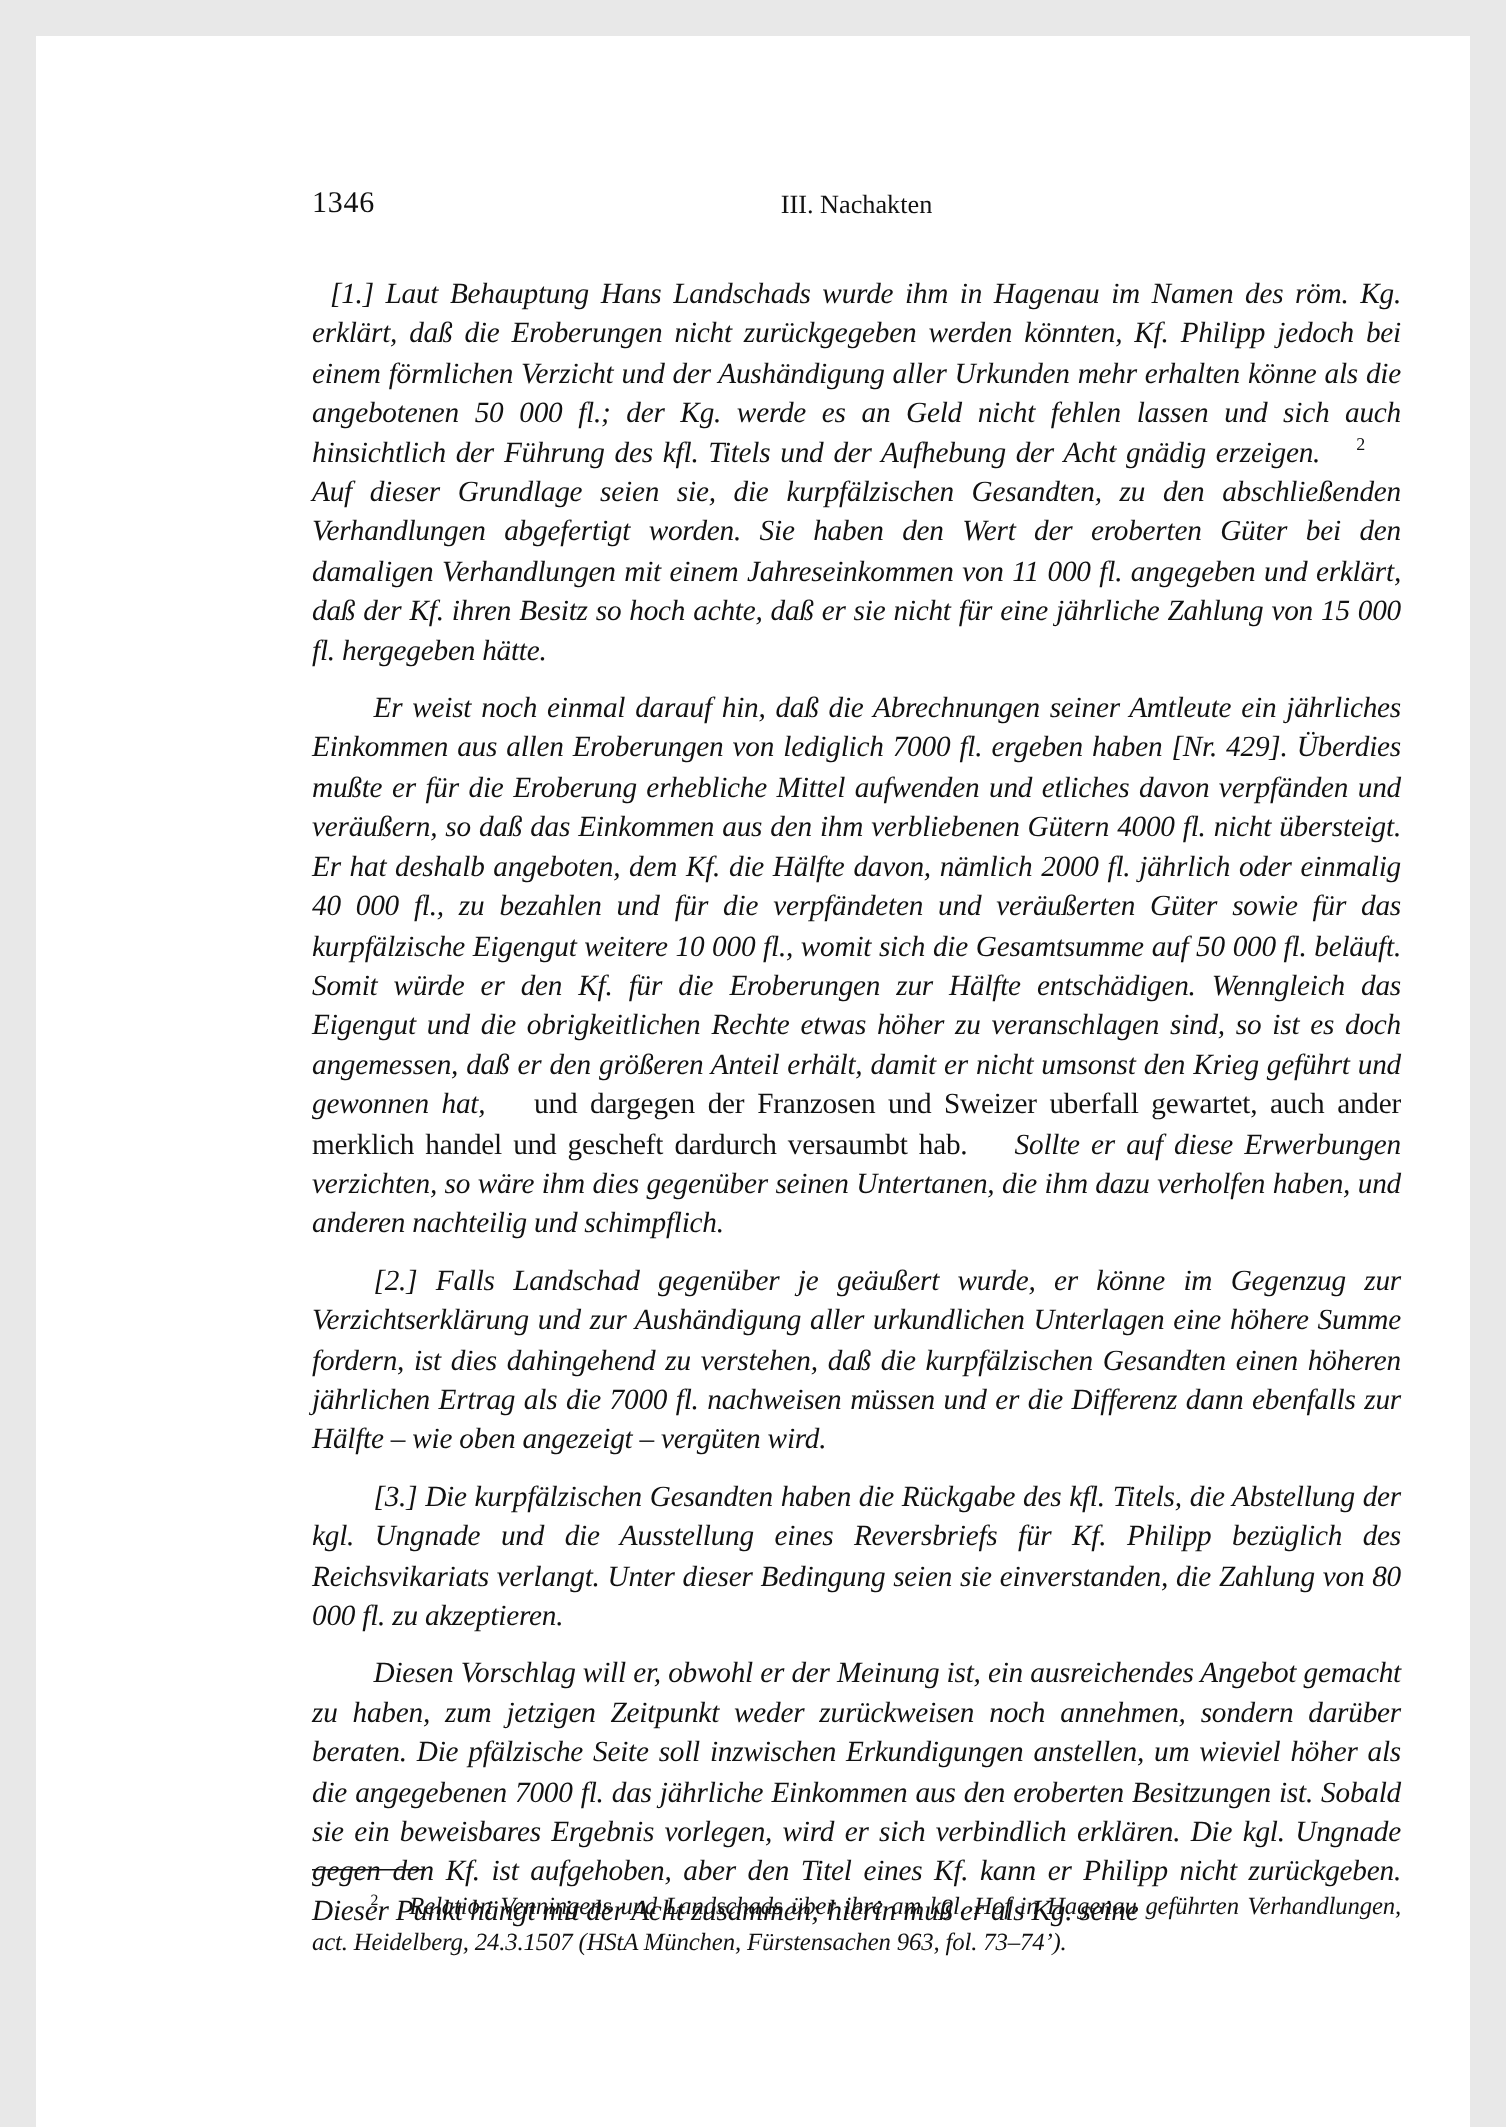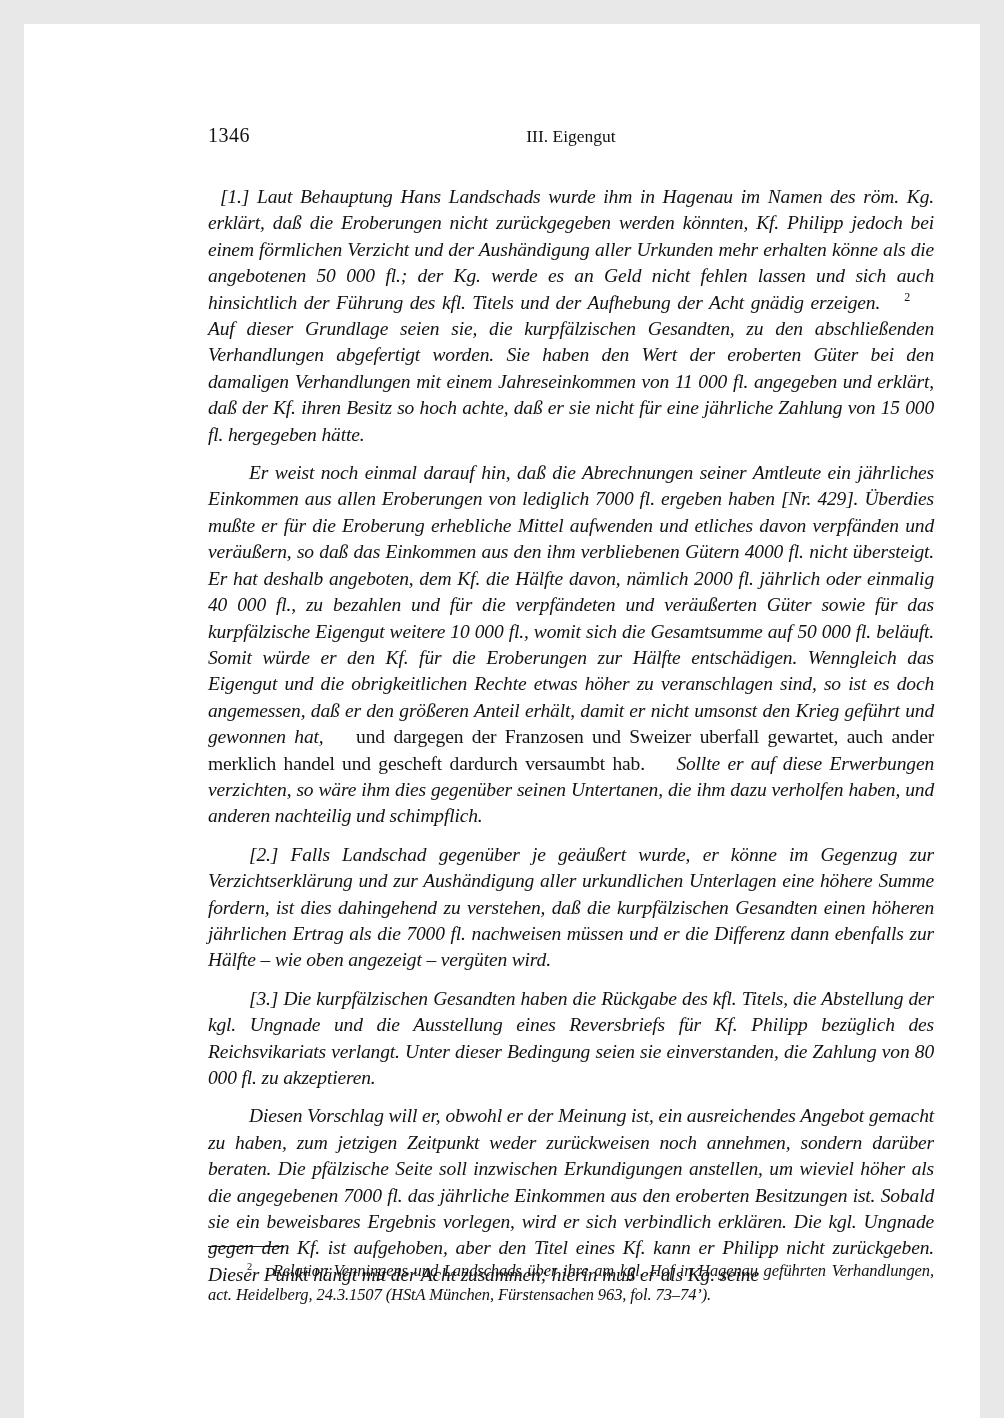--- a/index.html
+++ b/index.html
@@ -78,21 +78,21 @@
   .footnote-text { text-indent: 27px; }
   .footnote-text sup.sup { font-size: 10.5px; margin-right: 3px; }
 </style>
 </head>
 <body>
 
 <div class="page">
 
   <div class="header">
     <span class="page-number">1346</span>
-    <div class="running-header">III. Eigengut</div>
+    <div class="running-header">III. Nachakten</div>
   </div>
 
   <div class="body-text">
       <p class="para"><span class="italic">[1.] Laut Behauptung Hans Landschads wurde ihm in Hagenau im Namen des röm. Kg. erklärt, daß die Eroberungen nicht zurückgegeben werden könnten, Kf. Philipp jedoch bei einem förmlichen Verzicht und der Aushändigung aller Urkunden mehr erhalten könne als die angebotenen 50 000 fl.; der Kg. werde es an Geld nicht fehlen lassen und sich auch hinsichtlich der Führung des kfl. Titels und der Aufhebung der Acht gnädig erzeigen.</span><sup class="sup">2</sup><span class="italic"> Auf dieser Grundlage seien sie, die kurpfälzischen Gesandten, zu den abschließenden Verhandlungen abgefertigt worden. Sie haben den Wert der eroberten Güter bei den damaligen Verhandlungen mit einem Jahreseinkommen von 11 000 fl. angegeben und erklärt, daß der Kf. ihren Besitz so hoch achte, daß er sie nicht für eine jährliche Zahlung von 15 000 fl. hergegeben hätte.</span></p>
       <p class="para indent"><span class="italic">Er weist noch einmal darauf hin, daß die Abrechnungen seiner Amtleute ein jährliches Einkommen aus allen Eroberungen von lediglich 7000 fl. ergeben haben [Nr. 429]. Überdies mußte er für die Eroberung erhebliche Mittel aufwenden und etliches davon verpfänden und veräußern, so daß das Einkommen aus den ihm verbliebenen Gütern 4000 fl. nicht übersteigt. Er hat deshalb angeboten, dem Kf. die Hälfte davon, nämlich 2000 fl. jährlich oder einmalig 40 000 fl., zu bezahlen und für die verpfändeten und veräußerten Güter sowie für das kurpfälzische Eigengut weitere 10 000 fl., womit sich die Gesamtsumme auf 50 000 fl. beläuft. Somit würde er den Kf. für die Eroberungen zur Hälfte entschädigen. Wenngleich das Eigengut und die obrigkeitlichen Rechte etwas höher zu veranschlagen sind, so ist es doch angemessen, daß er den größeren Anteil erhält, damit er nicht umsonst den Krieg geführt und gewonnen hat, </span><span class="roman">und dargegen der Franzosen und Sweizer uberfall gewartet, auch ander merklich handel und gescheft dardurch versaumbt hab. </span><span class="italic">Sollte er auf diese Erwerbungen verzichten, so wäre ihm dies gegenüber seinen Untertanen, die ihm dazu verholfen haben, und anderen nachteilig und schimpflich.</span></p>
       <p class="para indent"><span class="italic">[2.] Falls Landschad gegenüber je geäußert wurde, er könne im Gegenzug zur Verzichtserklärung und zur Aushändigung aller urkundlichen Unterlagen eine höhere Summe fordern, ist dies dahingehend zu verstehen, daß die kurpfälzischen Gesandten einen höheren jährlichen Ertrag als die 7000 fl. nachweisen müssen und er die Differenz dann ebenfalls zur Hälfte – wie oben angezeigt – vergüten wird.</span></p>
       <p class="para indent"><span class="italic">[3.] Die kurpfälzischen Gesandten haben die Rückgabe des kfl. Titels, die Abstellung der kgl. Ungnade und die Ausstellung eines Reversbriefs für Kf. Philipp bezüglich des Reichsvikariats verlangt. Unter dieser Bedingung seien sie einverstanden, die Zahlung von 80 000 fl. zu akzeptieren.</span></p>
       <p class="para indent"><span class="italic">Diesen Vorschlag will er, obwohl er der Meinung ist, ein ausreichendes Angebot gemacht zu haben, zum jetzigen Zeitpunkt weder zurückweisen noch annehmen, sondern darüber beraten. Die pfälzische Seite soll inzwischen Erkundigungen anstellen, um wieviel höher als die angegebenen 7000 fl. das jährliche Einkommen aus den eroberten Besitzungen ist. Sobald sie ein beweisbares Ergebnis vorlegen, wird er sich verbindlich erklären. Die kgl. Ungnade gegen den Kf. ist aufgehoben, aber den Titel eines Kf. kann er Philipp nicht zurückgeben. Dieser Punkt hängt mit der Acht zusammen; hierin muß er als Kg. seine</span></p>
     </div>
 

